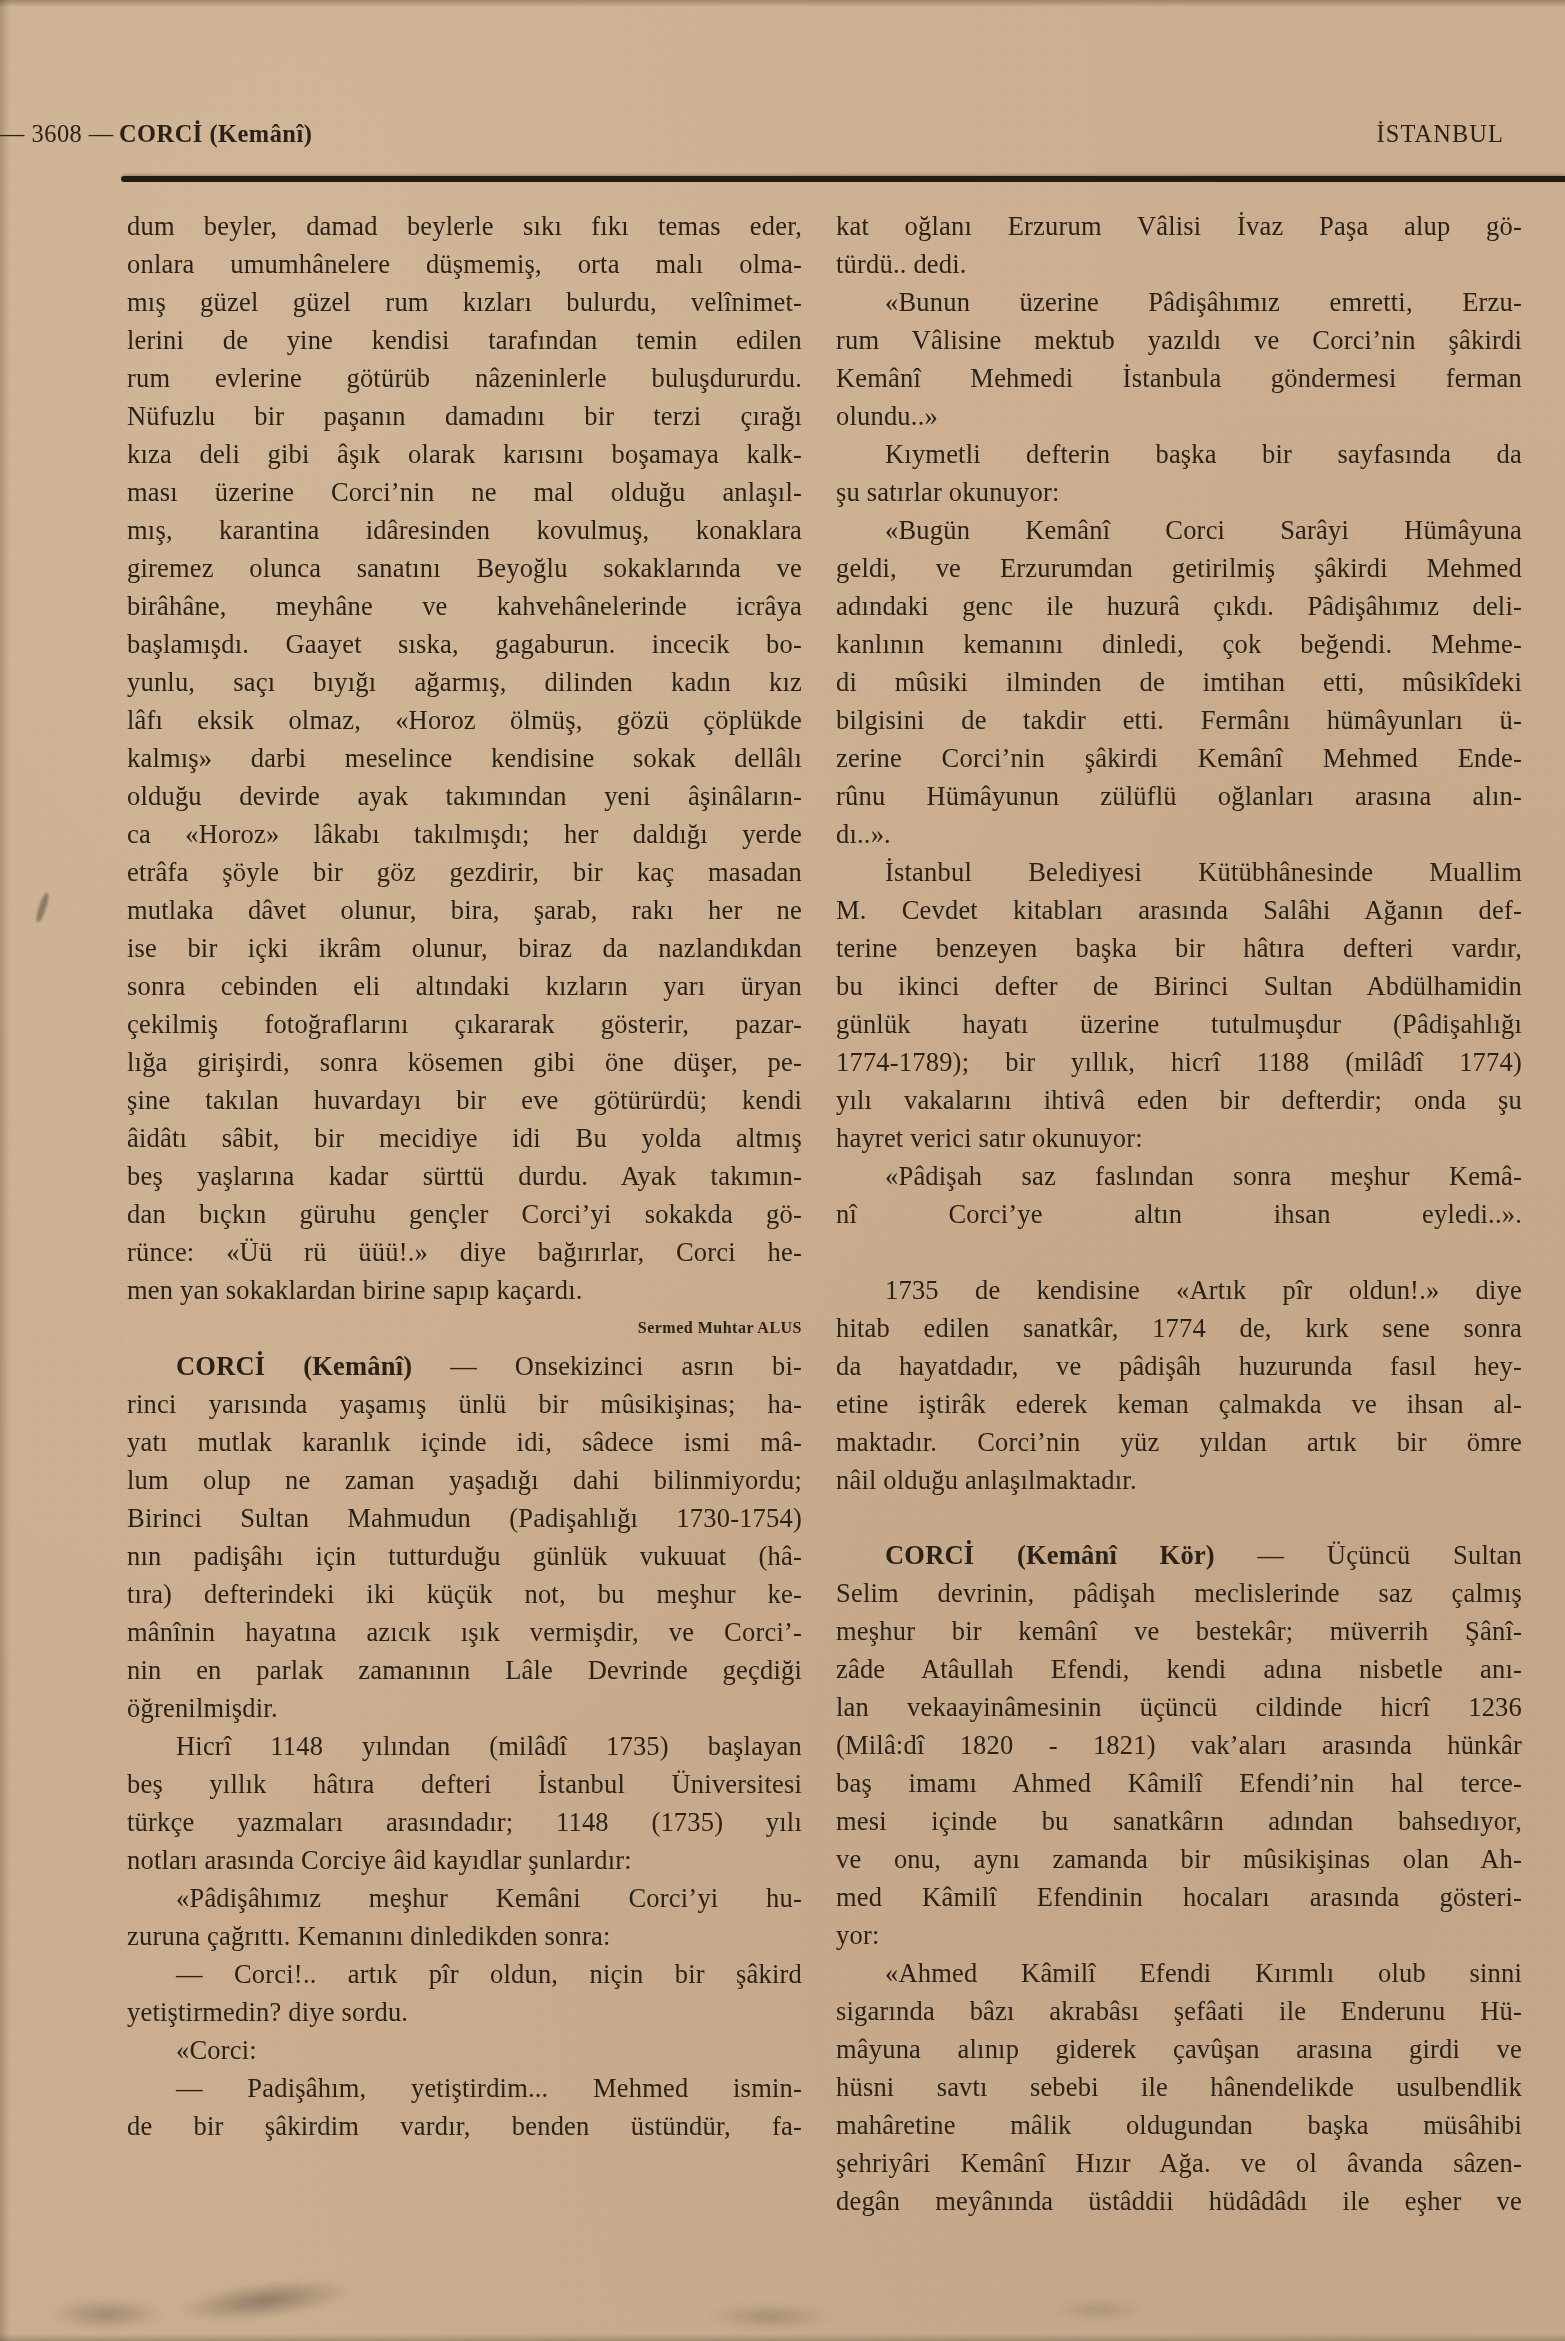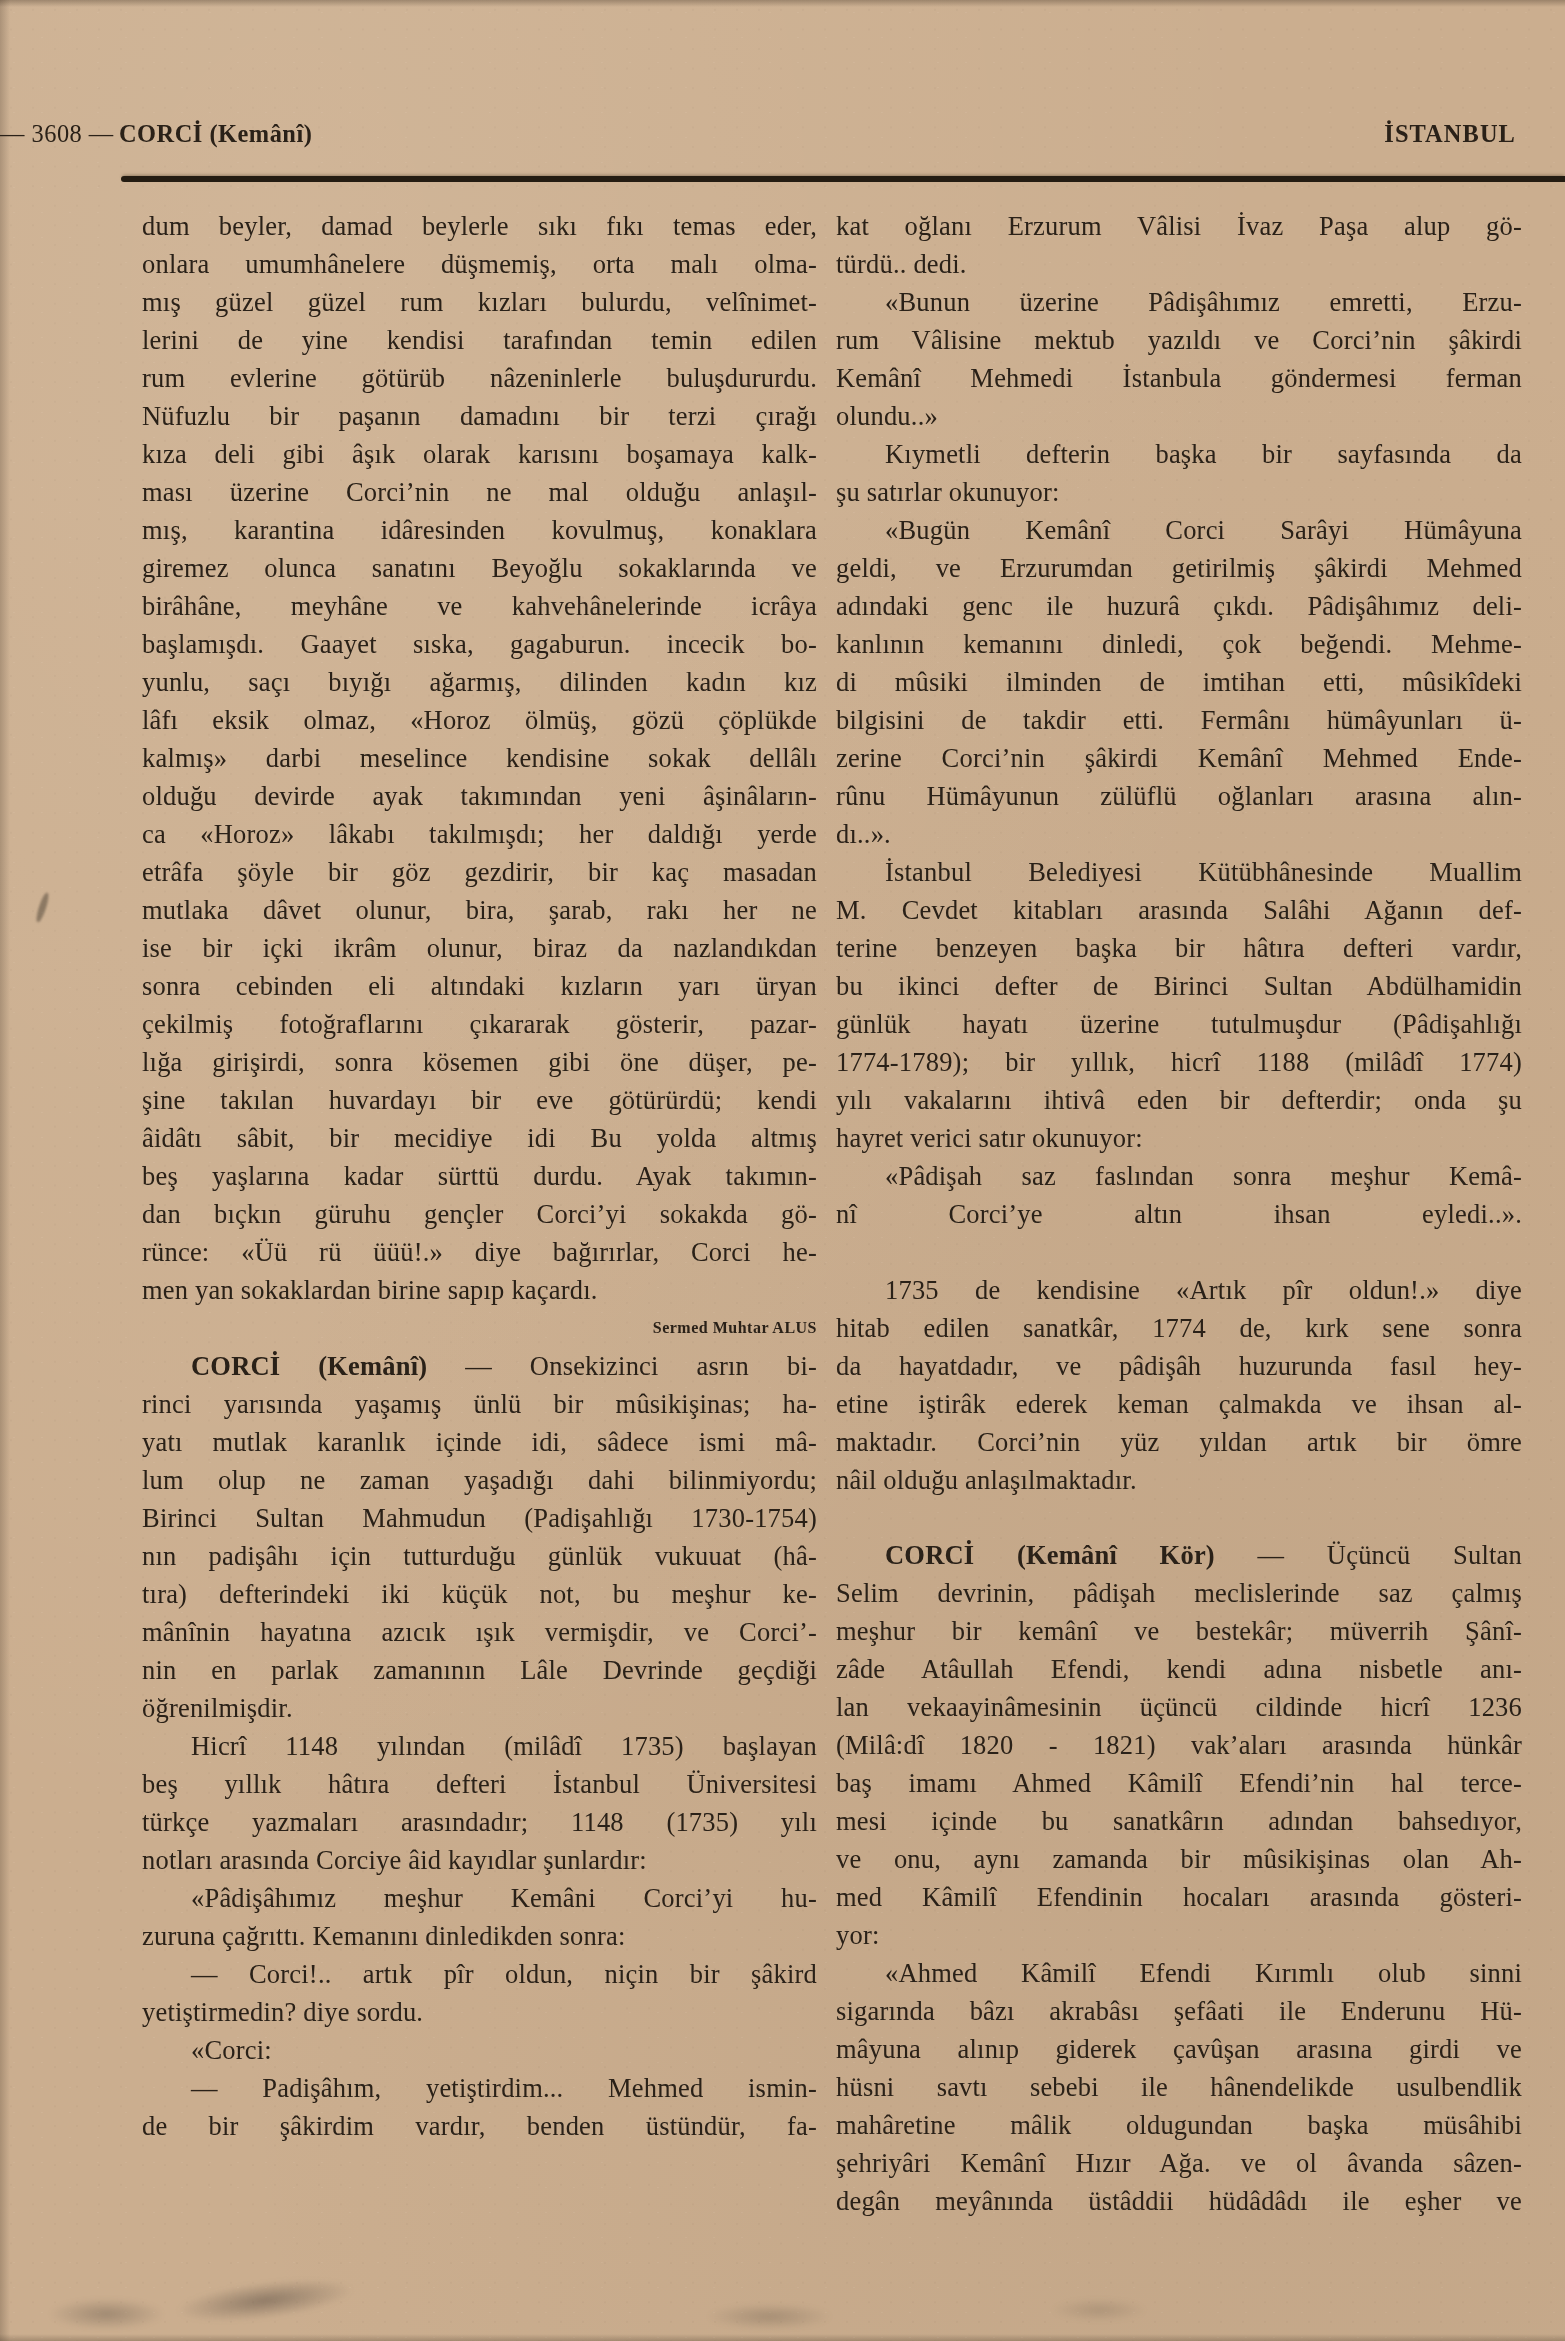--- a/index.html
+++ b/index.html
@@ -18,29 +18,29 @@
     color:#2a2118;
   }
   .topshade { position:absolute; top:0; left:0; right:0; height:7.4px;
     background:linear-gradient(180deg, rgba(45,32,20,0.30), transparent); }
   .leftshade { position:absolute; top:0; bottom:0; left:0; width:9.6px;
     background:linear-gradient(90deg, rgba(45,32,20,0.22), transparent); }
 
   .hdr { position:absolute; top:120px; font-size:24.4px; letter-spacing:0.5px; }
   #h-left  { left:119px;  font-weight:700; }
   #h-center{ left:0; width:100%; font-weight:400; }
-  #h-right { right:50px; font-weight:700; letter-spacing:1.1px; }
+  #h-right { right:62px; font-weight:400; letter-spacing:1.1px; }
 
   .rule { position:absolute; top:176px; left:121px; width:1445px; height:5.8px;
     background:#241c12; border-radius:3.2px 1.1px 1.1px 3.2px;
     box-shadow:0 -2.1px 3.2px -1.6px rgba(60,45,28,0.55); }
 
   .col { position:absolute; top:207px; font-size:26.5px; line-height:38px;
     letter-spacing:0.2px; }
-  #col-left  { left:127px;  width:675px;margin-left:15px; }
+  #col-left  { left:127px;  width:675px; }
   #col-right { left:836px; width:686px; }
 
   .ln { min-height:38px; text-align:left; }
   .jl { text-align:justify; text-align-last:justify; }
   .ind { text-indent:49px; }
   .sig { text-align:right; font-weight:700; font-size:16px; letter-spacing:0.5px; }
   .lead { font-weight:700; }
   .gap { margin-top:37px; }
 
   .smudge { position:absolute; filter:blur(2.7px); border-radius:50%; }

